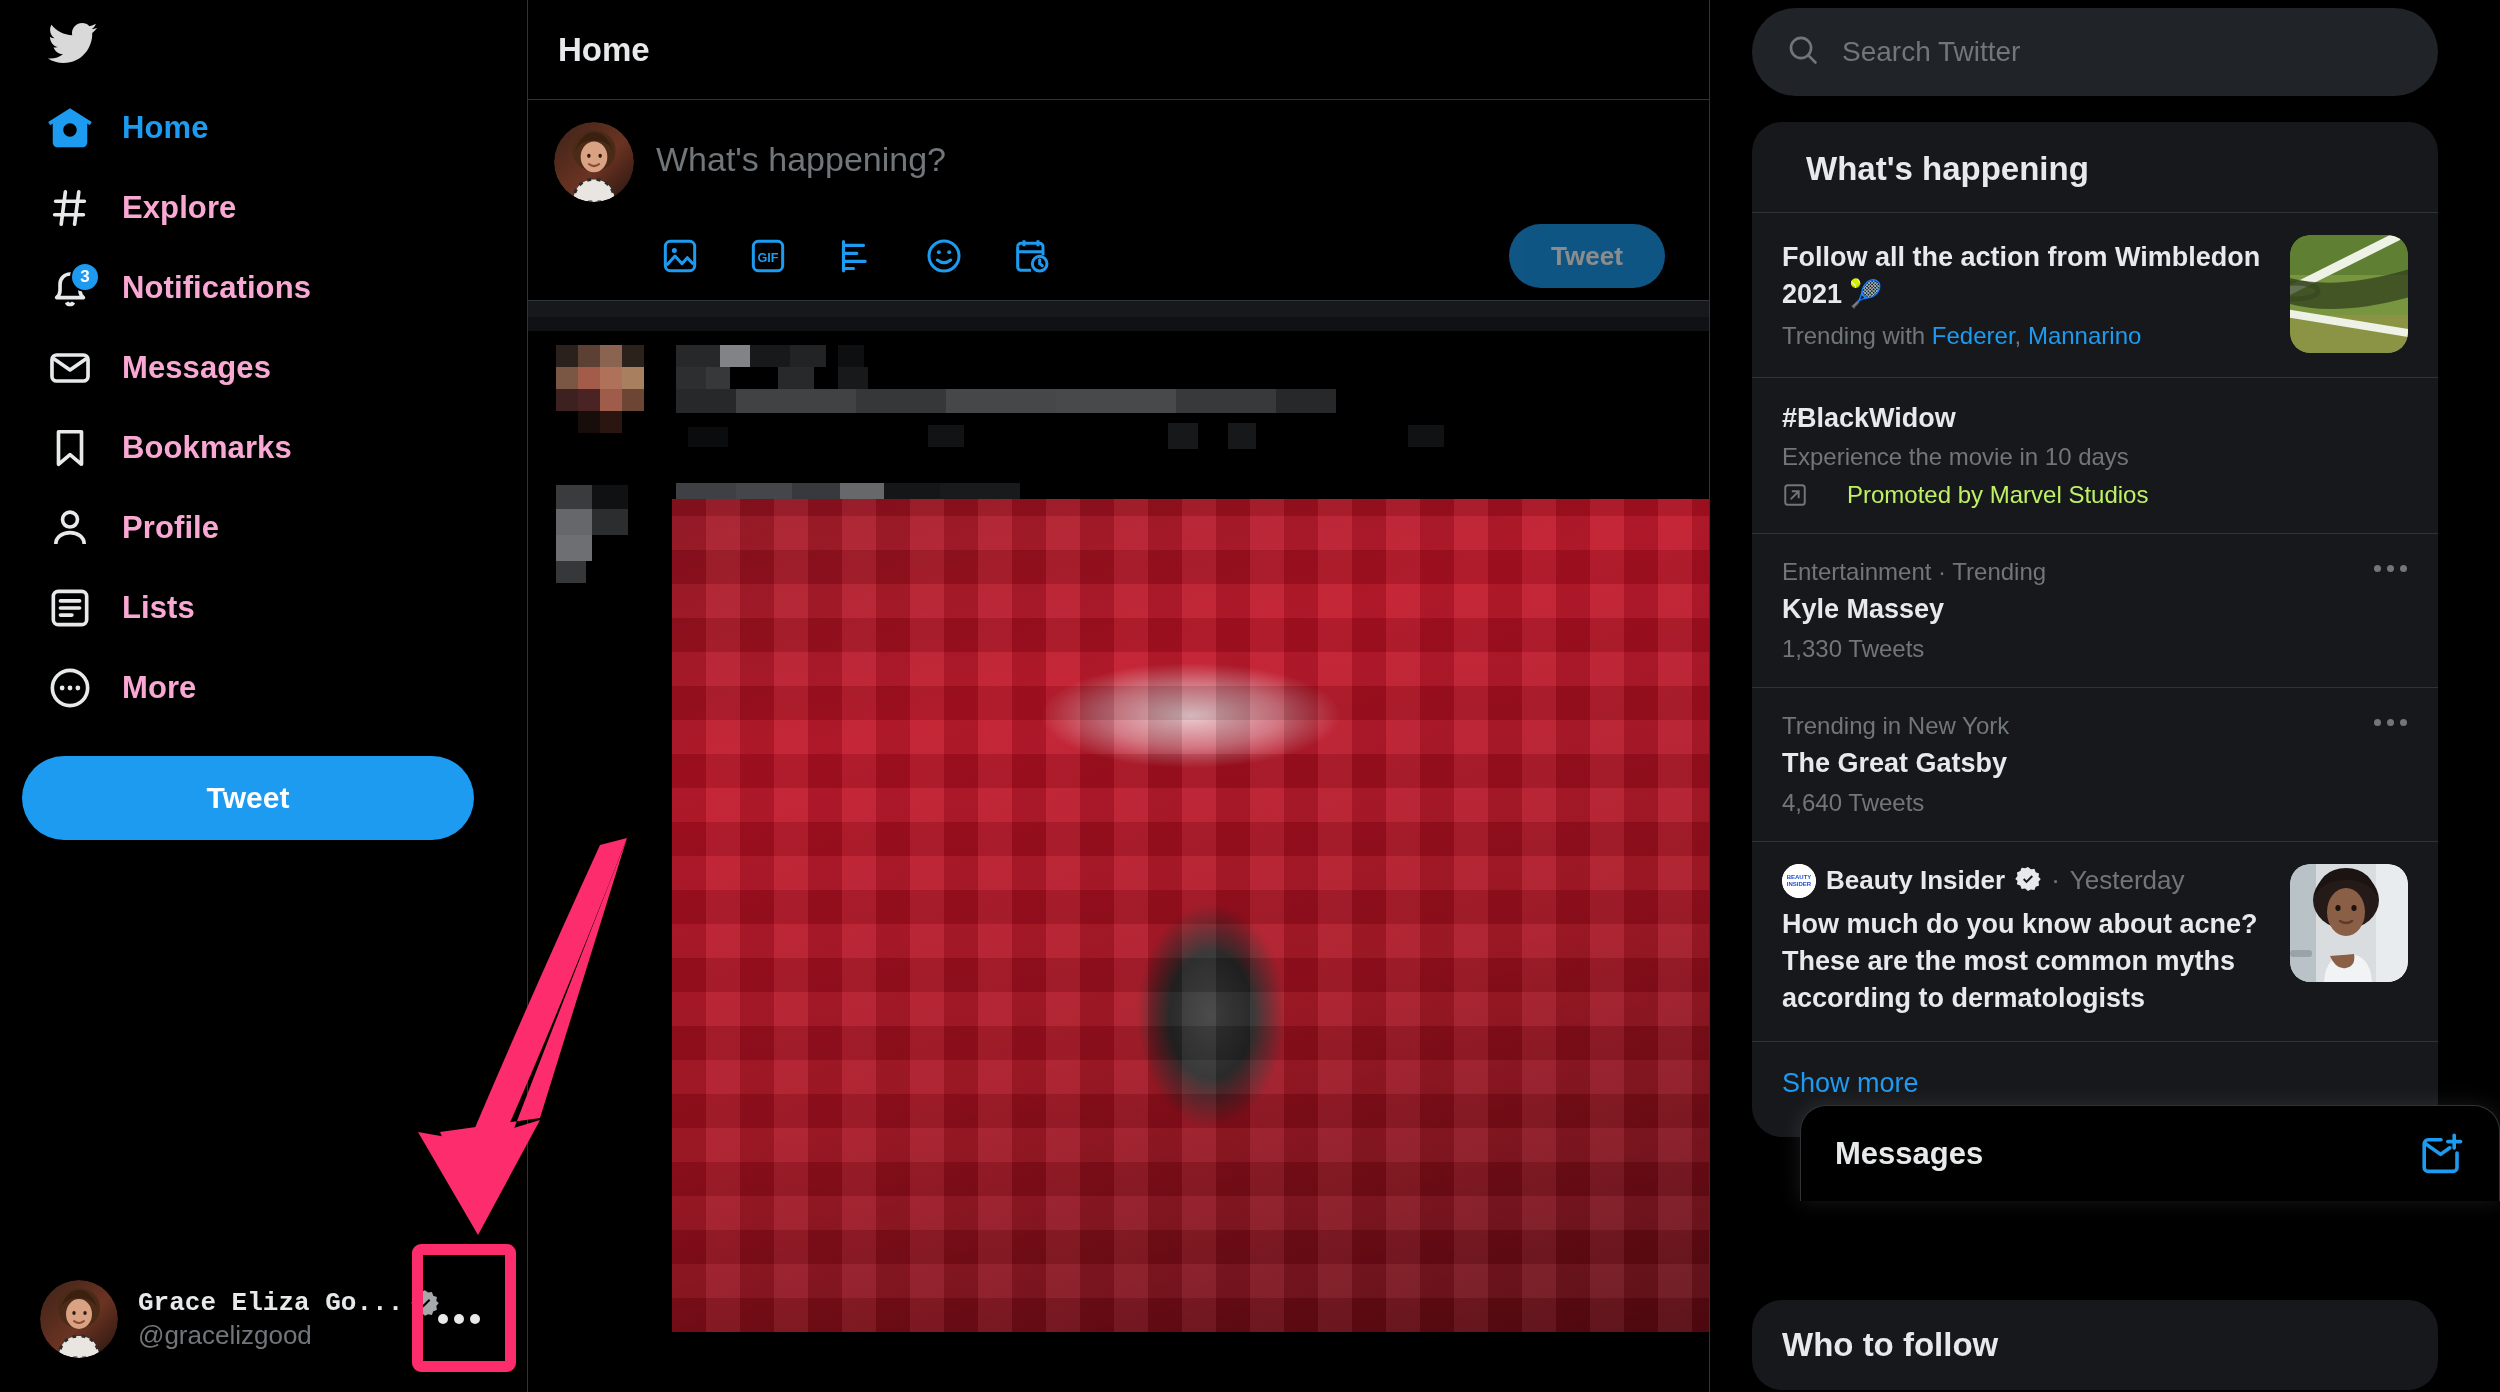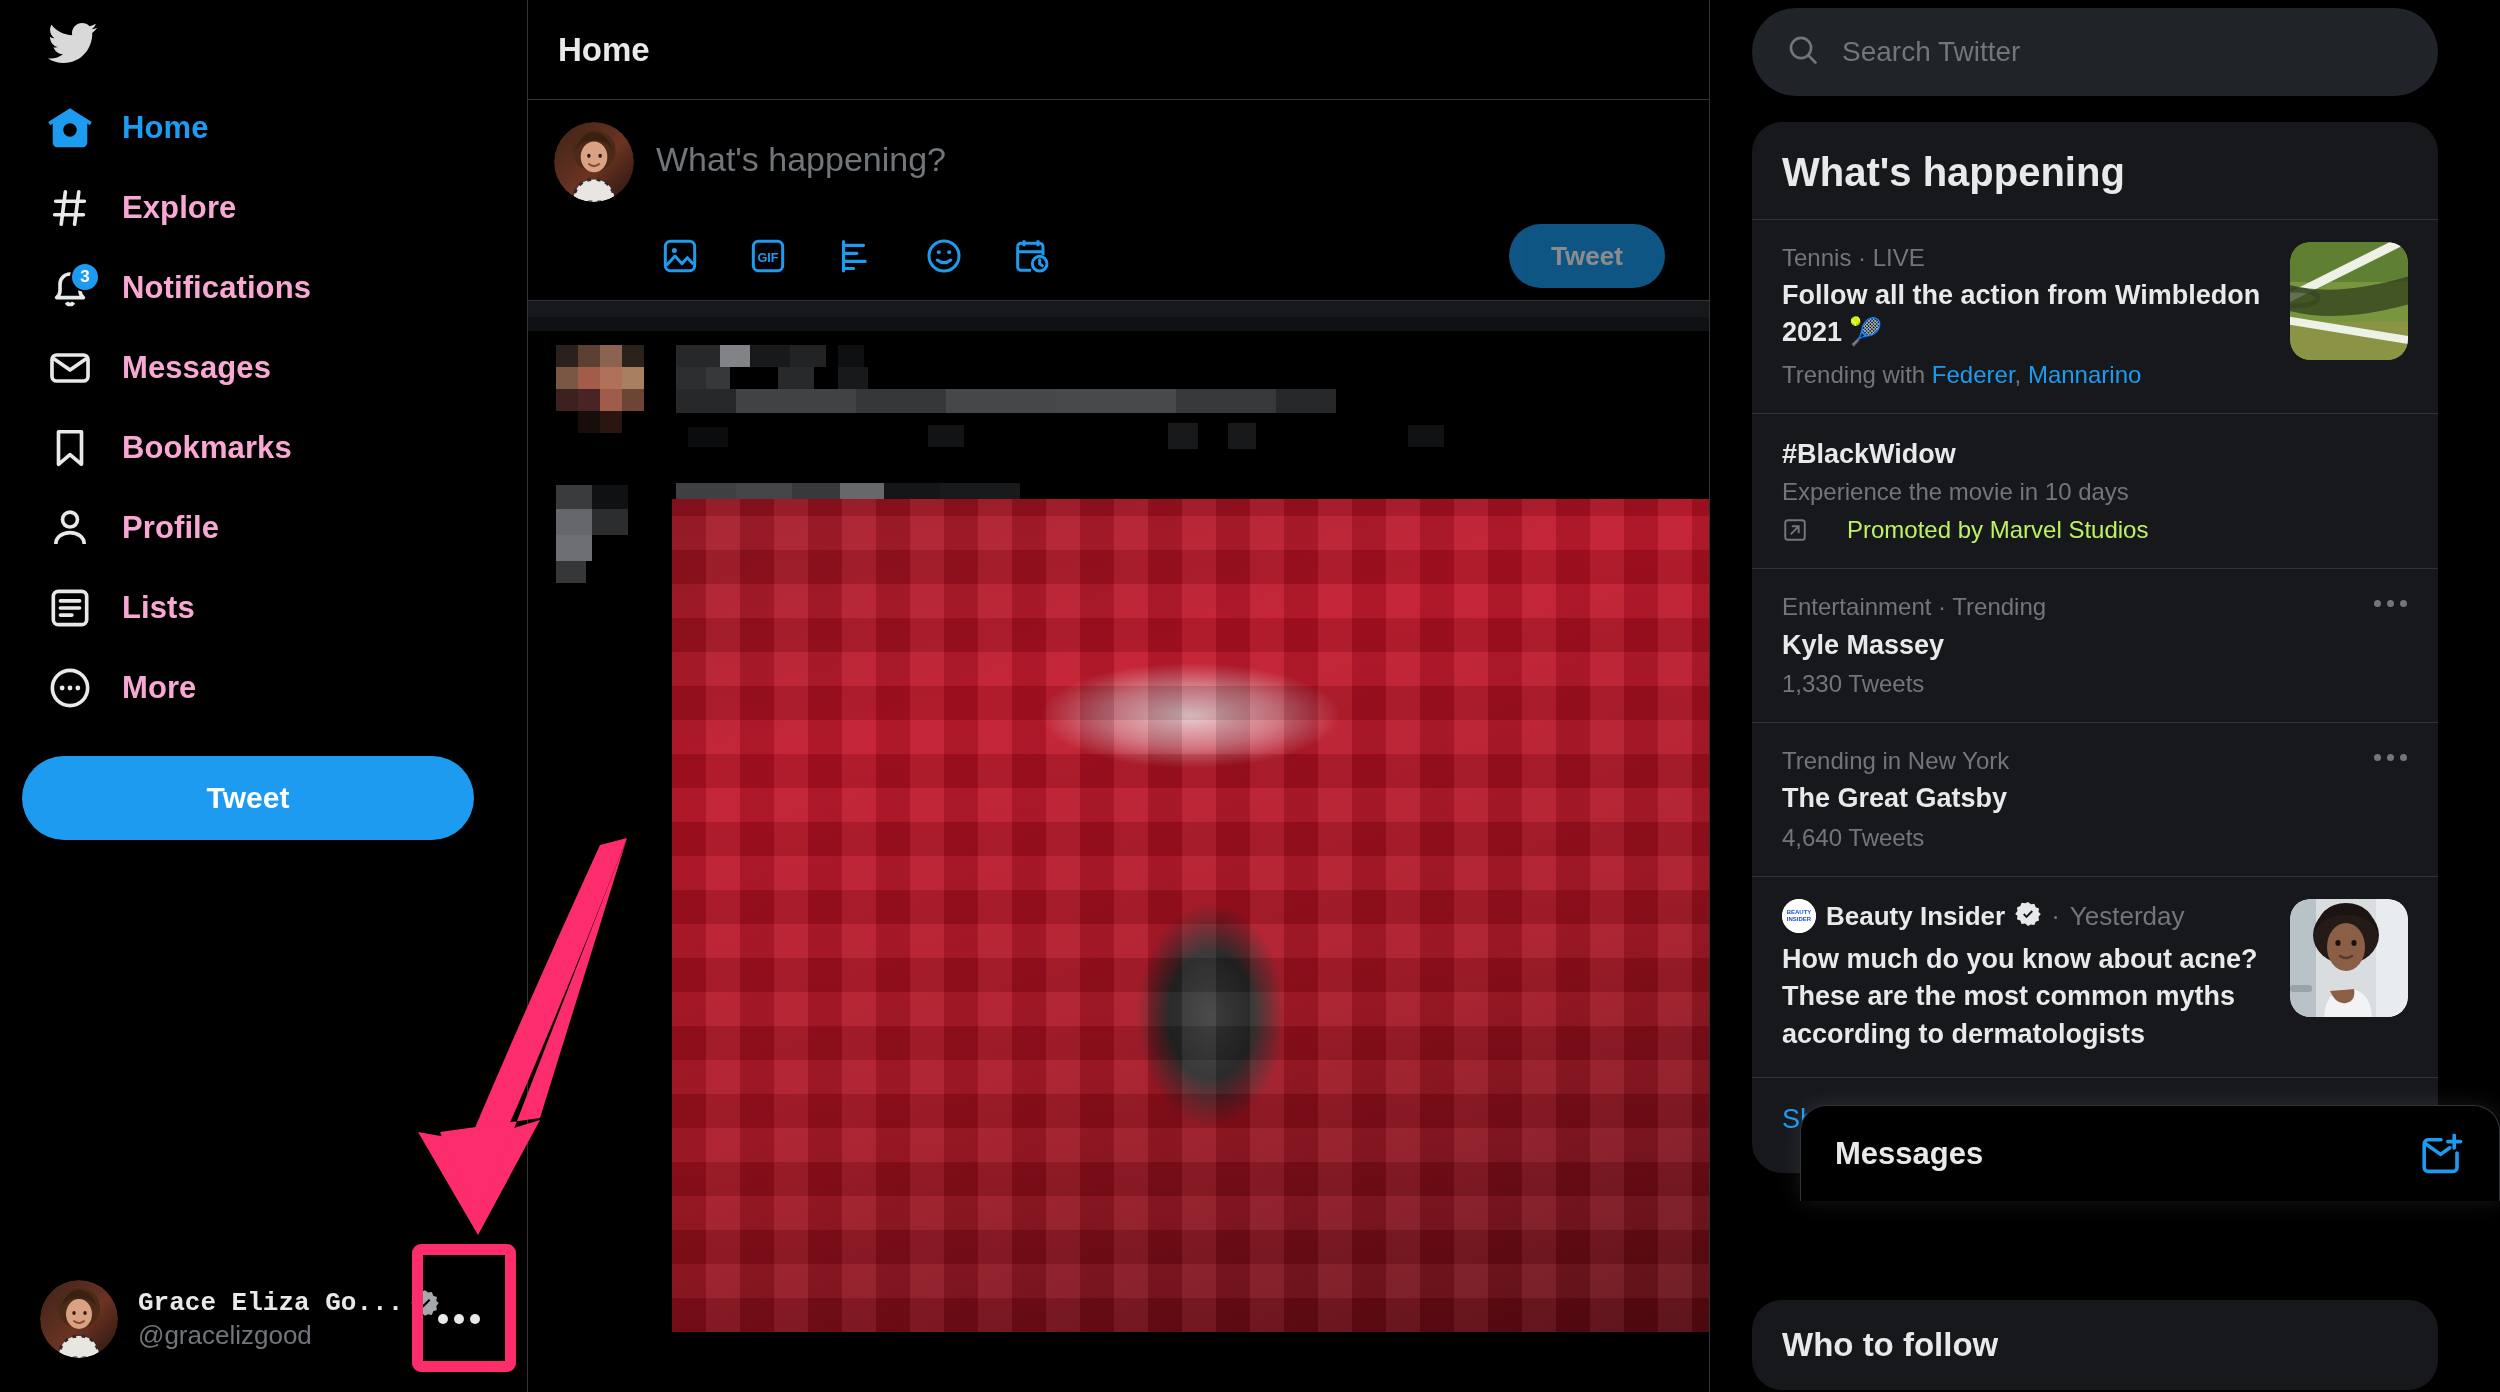--- a/index.html
+++ b/index.html
@@ -109,21 +109,21 @@
     background: #000; padding: 8px 62px 0 42px; position: relative;
   }
   .search-box {
     height: 88px; background: #202327; border-radius: 44px;
     display: flex; align-items: center; gap: 22px; padding: 0 34px; cursor: text;
   }
   .search-ph { font-size: 28px; color: #71767b; }
   .card {
     margin-top: 26px; background: #16181c; border-radius: 30px; overflow: hidden;
   }
-  .card-title { font-size: 40px; font-weight: bold; color: #e7e9ea; padding: 28px 30px 24px 30px; }
+  .card-title { font-size: 33px; font-weight: bold; color: #e7e9ea; padding: 28px 30px 24px 30px; margin-left: 24px; }
   .trend {
     padding: 22px 30px 24px 30px; border-top: 1px solid #2f3336;
     display: flex; gap: 18px; cursor: pointer; position: relative;
   }
   .trend-main { flex: 1; min-width: 0; }
   .trend-meta { font-size: 24px; color: #71767b; line-height: 1.3; }
   .trend-name { font-size: 27px; font-weight: bold; color: #e7e9ea; line-height: 1.36; margin-top: 4px; }
   .trend-count { font-size: 24px; color: #71767b; margin-top: 7px; }
   .trend-sub { font-size: 24px; color: #71767b; margin-top: 6px; }
   .trend-with { font-size: 24px; color: #71767b; margin-top: 10px; }
@@ -491,21 +491,20 @@
           </svg>
       </span>
       <span class="search-ph">Search Twitter</span>
     </div>
 
     <div class="card">
       <div class="card-title">What's happening</div>
 
       <div class="trend">
         <div class="trend-main">
-          <div class="trend-meta">Tennis · LIVE</div>
           <div class="trend-name">Follow all the action from Wimbledon 2021 🎾</div>
           <div class="trend-with">
             <span>Trending with</span>
             <a href="#">Federer</a><span>,</span>
             <a href="#">Mannarino</a>
           </div>
         </div>
         <div class="trend-thumb">
           <svg width="118" height="118" viewBox="0 0 118 118">
             <defs>

